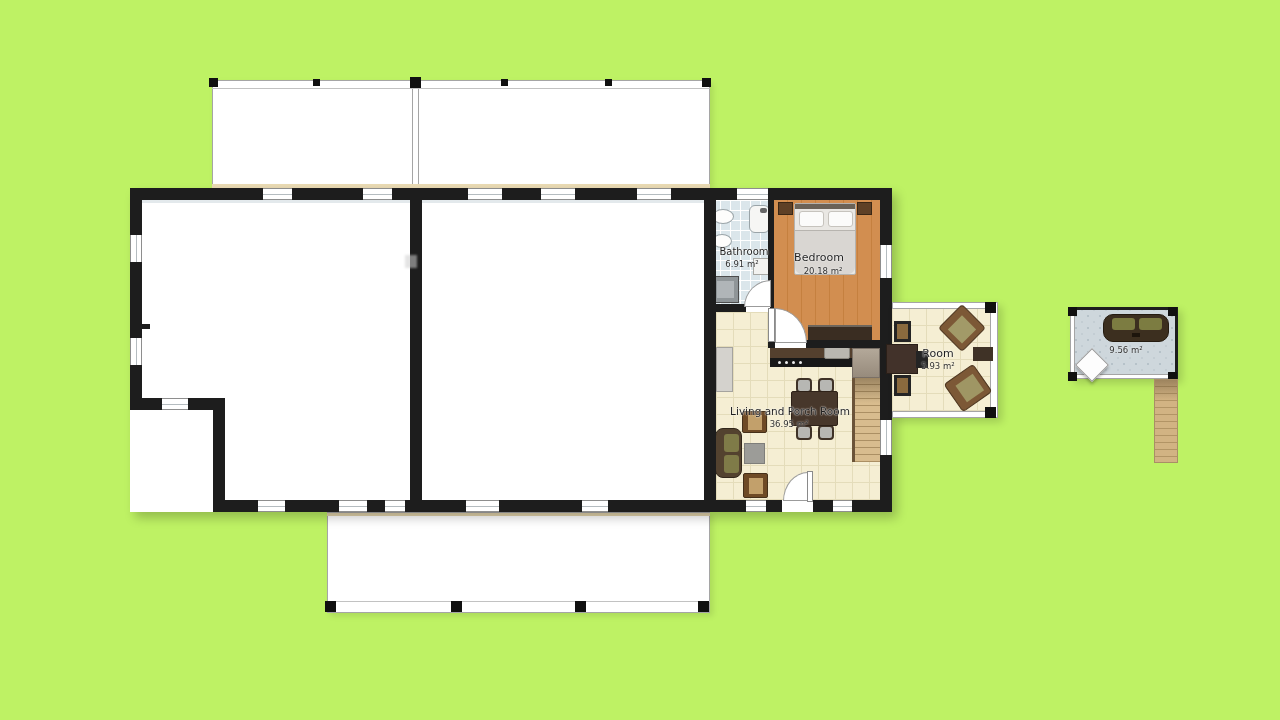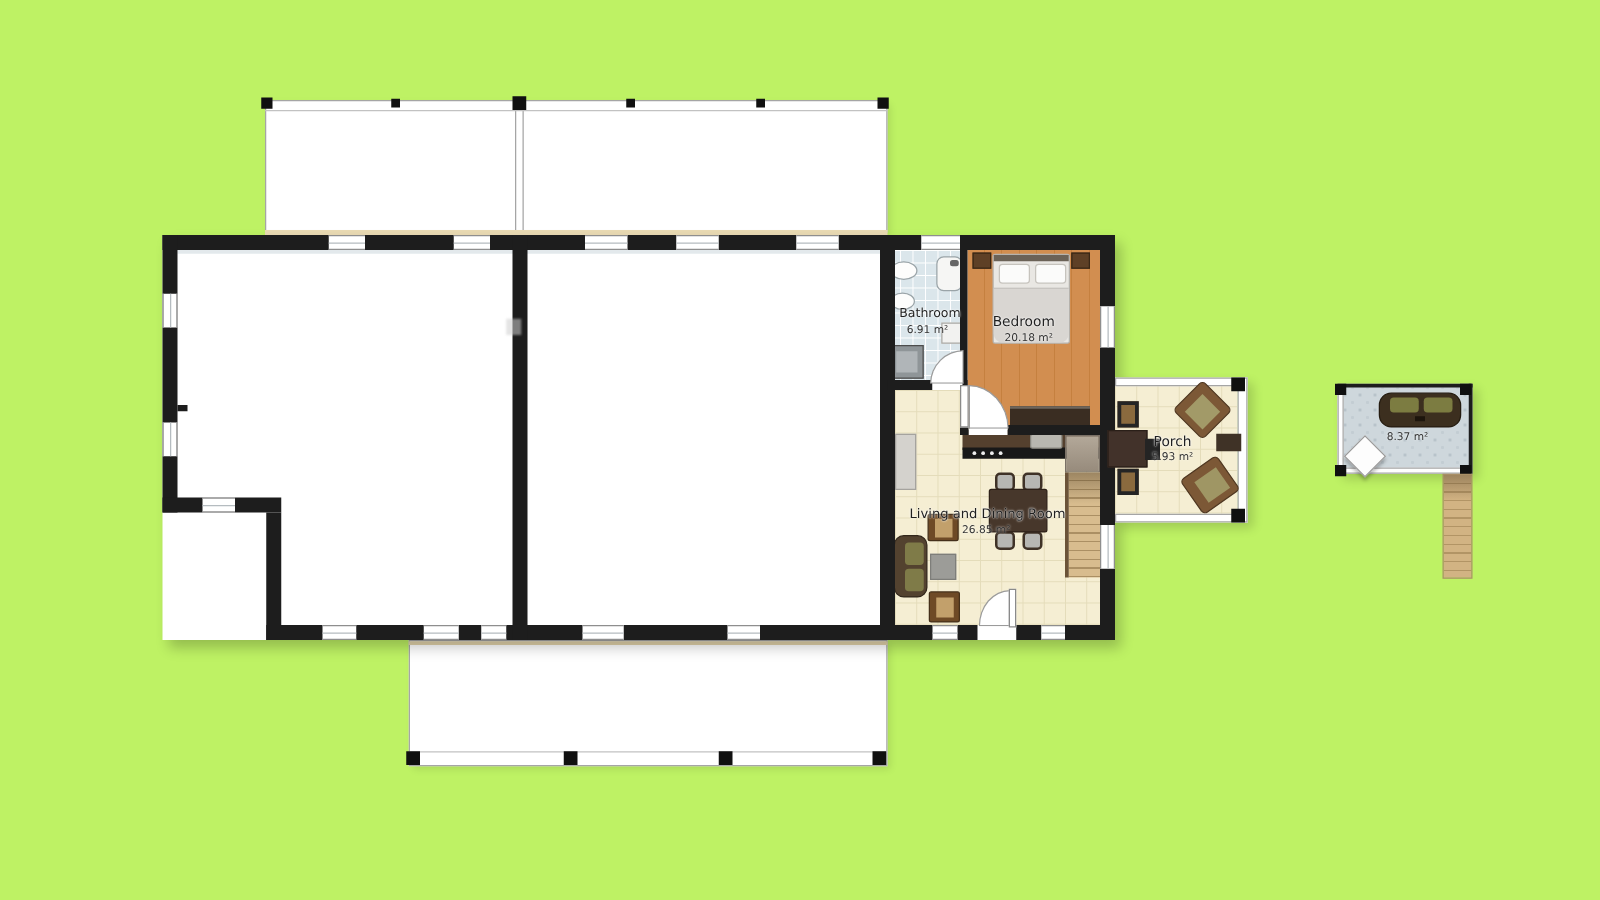--- a/index.html
+++ b/index.html
@@ -197,19 +197,19 @@
       <div style="left:28px;top:18px;width:8px;height:4px;background:#1d150c;"></div>
     </div>
     <div style="left:10px;top:43px;width:24px;height:24px;background:#fdfdfd;border:1px solid #9a9a9a;transform:rotate(45deg);box-shadow:2px 2px 3px rgba(0,0,0,.25);"></div>
   </div>
   <div class="stairs-out" style="left:1154px;top:379px;width:24px;height:84px;"></div>
 
   <div class="room-label" style="left:744px;top:251px;">Bathroom</div>
   <div class="area-label" style="left:742px;top:264px;">6.91 m²</div>
   <div class="room-label" style="left:819px;top:257px;font-size:11px;">Bedroom</div>
   <div class="area-label" style="left:823px;top:271px;">20.18 m²</div>
-  <div class="room-label" style="left:790px;top:411px;font-size:10.5px;">Living and Dining Room</div>
-  <div class="area-label" style="left:789px;top:424px;">26.85 m²</div>
-  <div class="room-label" style="left:938px;top:353px;font-size:11px;">Porch</div>
+  <div class="room-label" style="left:790px;top:411px;font-size:10.5px;">Living and Porch Room</div>
+  <div class="area-label" style="left:789px;top:424px;">36.95 m²</div>
+  <div class="room-label" style="left:938px;top:353px;font-size:11px;">Room</div>
   <div class="area-label" style="left:938px;top:366px;">5.93 m²</div>
-  <div class="area-label" style="left:1126px;top:350px;">8.37 m²</div>
+  <div class="area-label" style="left:1126px;top:350px;">9.56 m²</div>
 
 </div>
 
 </body></html>

